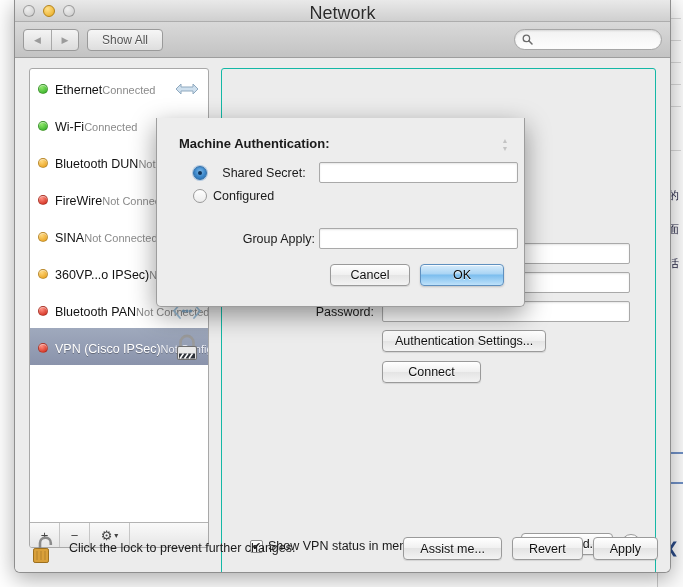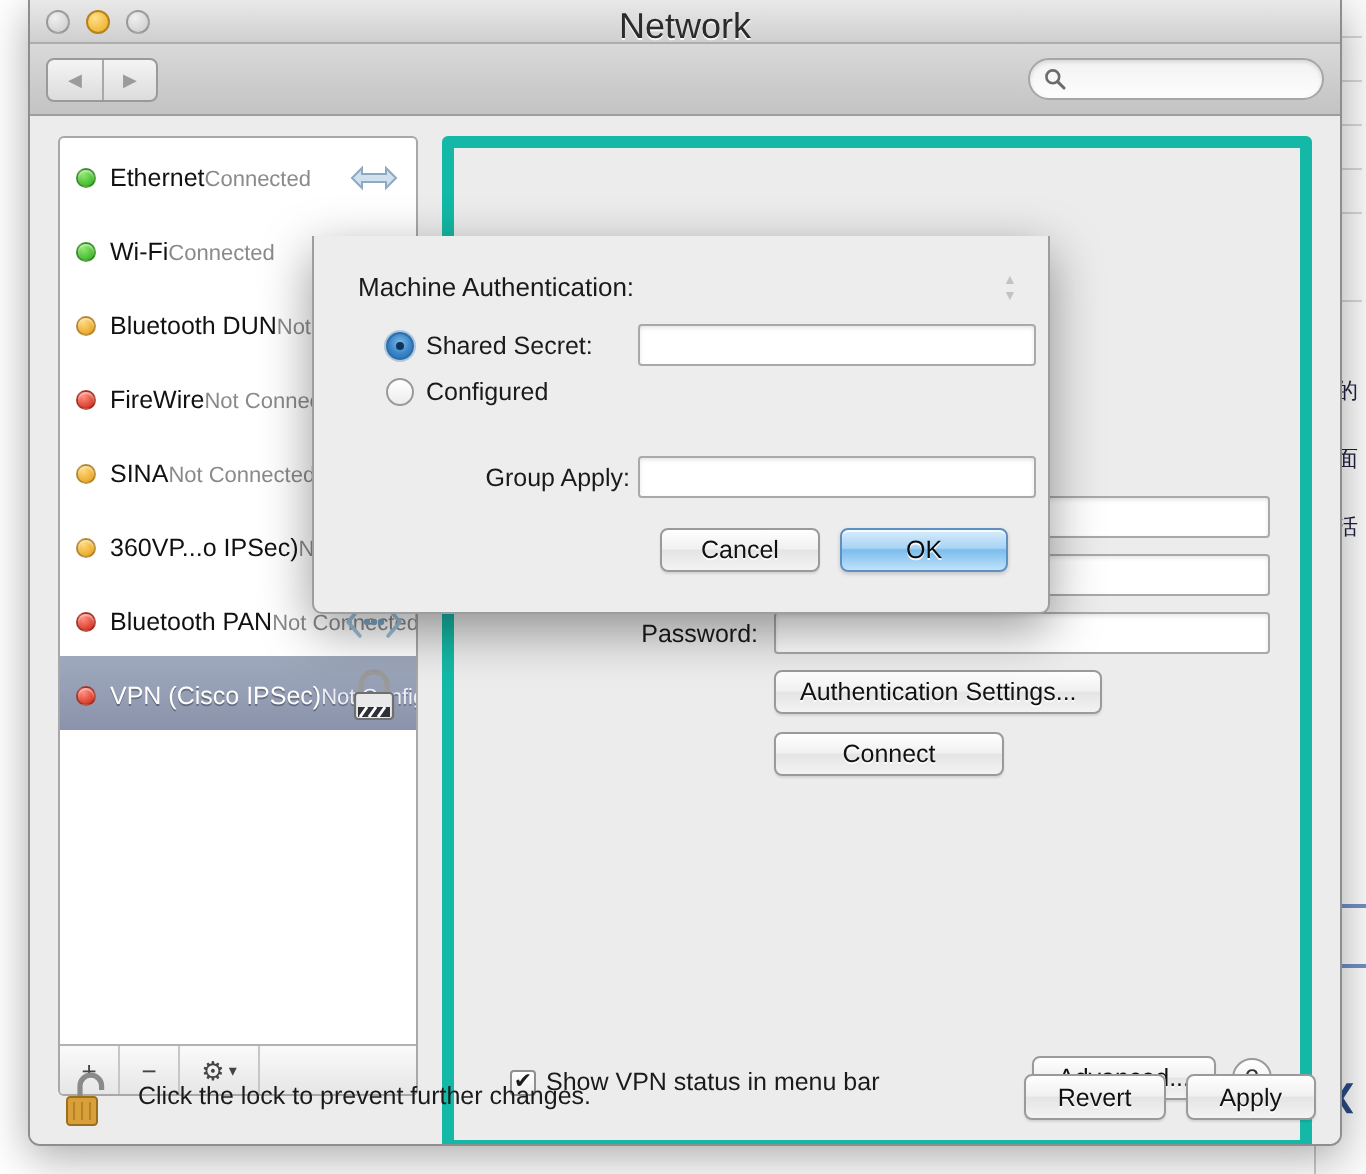--- a/index.html
+++ b/index.html
@@ -141,21 +141,21 @@
     width: 30px; display: flex; align-items: center; justify-content: center;
     border-right: 1px solid #c6c6c6; font-size: 13px; color: #444;
   }
   .stb.gear { width: 40px; gap: 2px; }
   .stb-rest { flex: 1; }
 
   
   .panel {
     position: absolute; left: 206px; top: 10px; right: 14px; height: 508px;
     background: #ececec;
-    border: 6px solid #14b8a6; border-radius: 3px;
+    border: 1px solid #14b8a6; border-radius: 3px;
   }
   .row { position: absolute; display: flex; align-items: center; }
   .lbl { font-size: 12.5px; color: #1a1a1a; text-align: right; }
   .lbl-dim { font-size: 12.5px; color: #bdbdbd; }
   .field {
     height: 21px; background: #fff; border: 1px solid #a9a9a9;
     border-radius: 2px; box-shadow: inset 0 1px 2px rgba(0,0,0,.10);
   }
   .field input { width:100%; height:100%; border:none; outline:none; background:transparent;
                  font-size: 12px; padding: 0 4px; font-family:"Liberation Sans", sans-serif; }
@@ -189,21 +189,21 @@
   
   .sheet {
     position: absolute; left: 141px; top: 60px; width: 369px; height: 189px;
     background: #ededed;
     border: 1px solid #9d9d9d;
     border-top: none;
     border-radius: 0 0 5px 5px;
     box-shadow: 0 8px 26px rgba(0,0,0,.40);
     z-index: 50;
   }
-  .sheet-title { position: absolute; left: 22px; top: 18px; font-size: 13px; color: #1a1a1a; }
+  .sheet-title { position: absolute; left: 22px; top: 18px; font-size: 13px; color: #1a1a1a; font-weight: bold; }
   .sheet-stepper {
     position: absolute; right: 14px; top: 19px; width: 10px; height: 16px;
     display: flex; flex-direction: column; align-items: center; justify-content: center;
     gap: 2px; opacity: .30;
   }
   .sheet-stepper span { font-size: 7px; line-height: 6px; color: #666; }
   .radio {
     width: 14px; height: 14px; border-radius: 50%;
     border: 1px solid #9a9a9a;
     background: linear-gradient(to bottom, #ffffff, #ececec);
@@ -254,20 +254,21 @@
         <div class="light zoom"></div>
       </div>
       <div class="title-text">Network</div>
     </div>
 
     <div class="toolbar">
       <div class="navseg">
         <div class="navbtn">◀</div>
         <div class="navbtn">▶</div>
       </div>
+      <div class="showall">Show All</div>
       <div class="searchbox">
         <span>
           <svg width="11" height="11" viewBox="0 0 11 11">
             <circle cx="4.4" cy="4.4" r="3.2" fill="none" stroke="#6b6b6b" stroke-width="1.3"></circle>
             <line x1="6.8" y1="6.8" x2="10" y2="10" stroke="#6b6b6b" stroke-width="1.5" stroke-linecap="round"></line>
           </svg>
         </span>
         <input class="search-input" type="text" placeholder="" style="">
       </div>
     </div>
@@ -405,21 +406,21 @@
           <span class="field" style="width:248px; margin-left:8px;">
             <input type="password" style="">
           </span>
         </div>
 
         <div class="row" style="left:160px; top:261px;">
           <span class="btn">Authentication Settings...</span>
         </div>
 
         <div class="row" style="left:160px; top:292px;">
-          <span class="btn" style="width:115px">Connect</span>
+          <span class="btn" style="width:99px">Connect</span>
         </div>
 
         <div class="checkrow">
           <span class="cbox">
             <span>✔</span>
           </span>
           <span class="lbl">Show VPN status in menu bar</span>
         </div>
 
         <div style="position:absolute; right:14px; bottom:20px; display:flex; align-items:center; gap:8px;">
@@ -433,35 +434,36 @@
           <svg width="30" height="32" viewBox="0 0 30 32">
             <path d="M9 15 L9 9 a5.4 5.4 0 0 1 10.8 0 L19.8 11" fill="none" stroke="#8a8a8a" stroke-width="2.6"></path>
             <rect x="2.5" y="14.5" width="15" height="14" rx="1.6" fill="#d9a03a" stroke="#9c6f1d" stroke-width="1"></rect>
             <line x1="6" y1="17" x2="6" y2="26" stroke="#b5822a" stroke-width="1"></line>
             <line x1="10" y1="17" x2="10" y2="26" stroke="#b5822a" stroke-width="1"></line>
             <line x1="14" y1="17" x2="14" y2="26" stroke="#b5822a" stroke-width="1"></line>
           </svg>
         </span>
         <div class="lock-text">Click the lock to prevent further changes.</div>
         <div class="bottom-btns">
+          <span class="btn wide">Assist me...</span>
           <span class="btn wide">Revert</span>
           <span class="btn wide">Apply</span>
         </div>
       </div>
 
       <div class="sheet">
         <div class="sheet-title">Machine Authentication:</div>
         <div class="sheet-stepper">
           <span>▲</span>
             <span>▼</span>
         </div>
 
         <div class="row" style="left:36px; top:44px;">
           <span class="radio on"></span>
-          <span class="lbl" style="margin-left:6px; width:102px; text-align:left;">Shared Secret:</span>
+          <span class="lbl" style="margin-left:6px; width:102px; text-align:center;">Shared Secret:</span>
           <span class="field" style="width:199px; margin-left:4px;">
             <input type="text" style="">
           </span>
         </div>
 
         <div class="row" style="left:36px; top:71px;">
           <span class="radio"></span>
           <span class="lbl" style="margin-left:6px; width:78px; text-align:left;">Configured</span>
         </div>
 

